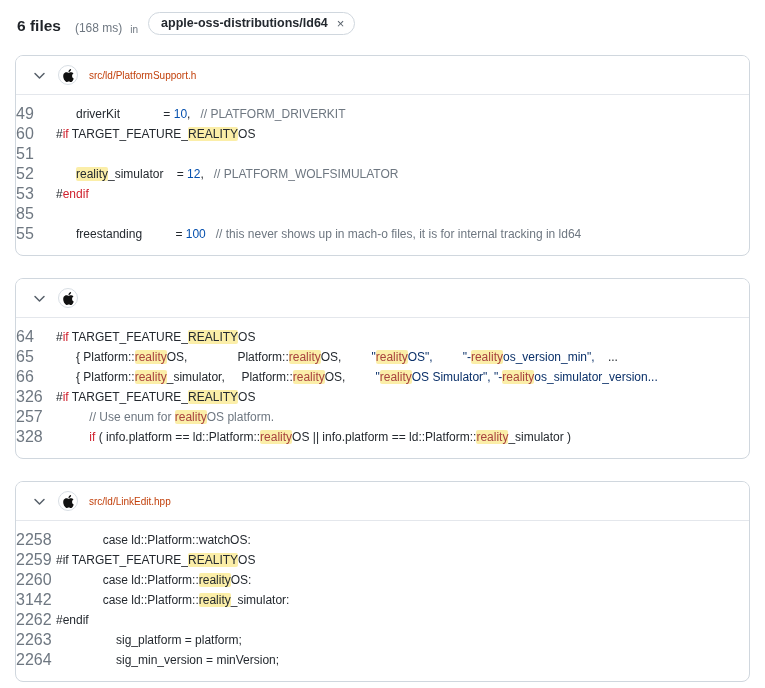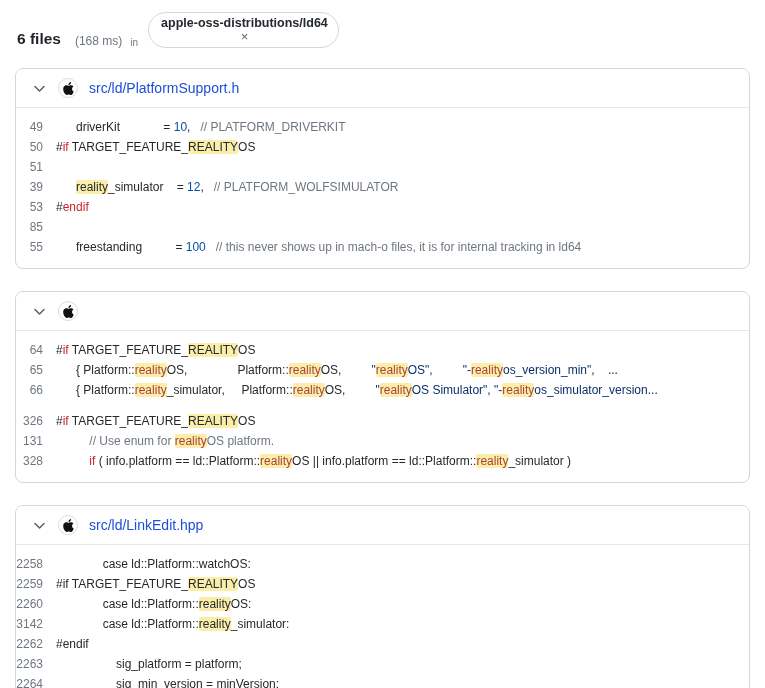--- a/index.html
+++ b/index.html
@@ -11,42 +11,42 @@
   html,body{margin:0;padding:0;background:#fff}
   body{
     width:765px;min-height:688px;padding:10px 15px 8px 15px;
     font-family:"Liberation Sans",sans-serif;color:#24292f;
   }
   .results-header{display:flex;align-items:flex-end;gap:6px;margin:2px 0 20px 2px}
   .count{font-weight:700;font-size:15.5px;color:#1f2328}
   .time{color:#6e7781;font-size:12px;margin-left:8px}
   .in-label{color:#6e7781;font-size:10px;margin-left:2px}
   .chip{
-    display:inline-flex;align-items:center;border:1px solid #d0d7de;
+    display:inline-flex;align-items:center;gap:9px;border:1px solid #d0d7de;
     border-radius:999px;padding:3px 10px 4px 12px;font-size:12.5px;font-weight:700;
-    color:#24292f;margin-left:4px;background:#fff;cursor:pointer;flex-direction:column;
+    color:#24292f;margin-left:4px;background:#fff;cursor:pointer;
   }
   .chip-x{color:#57606a;font-weight:400;font-size:13px;line-height:1;cursor:pointer}
   .card{border:1px solid var(--card_border);border-radius:8px;margin-bottom:22px;overflow:hidden;background:#fff}
   .card-head{
     display:flex;align-items:center;gap:11px;padding:9px 16px;
     background:#fff;border-bottom:1px solid #e4e7ec;
   }
   .chev{display:flex;align-items:center;cursor:pointer;flex:none}
   .avatar{
     width:20px;height:20px;border-radius:50%;border:1px solid #d8dee4;background:#fff;
     display:flex;align-items:center;justify-content:center;flex:none;
   }
-  .path{font-size:14px;color:#1d4ed8;text-decoration:none;cursor:pointer}
+  .path{font-size:10px;color:#c2410c;text-decoration:none;cursor:pointer}
   .card-body{padding:9px 0 11px}
-  .group + .group{margin-top:11px}
+  .group + .group{}
   .line{display:flex;line-height:20px;min-height:20px;font-size:12px;cursor:pointer}
   .ln{
-    width:40px;text-align:right;padding-right:13px;color:var(--line_number);
-    flex:none;font-size:12px;
+    width:40px;padding-right:13px;color:var(--line_number);
+    flex:none;font-size:16px;
   }
   .code{white-space:pre;color:var(--code_text)}
   .sg-p{color:var(--code_text)}
   .sg-k{color:var(--keyword)}
   .sg-n{color:var(--number)}
   .sg-s{color:var(--string)}
   .sg-c{color:var(--comment)}
   .sg-m{background:var(--highlight_bg);color:var(--code_text);border-radius:2px}
   .sg-mr{background:var(--highlight_bg);color:var(--match_red);border-radius:2px}
 </style>
@@ -78,28 +78,28 @@
       </span>
       <a class="path">src/ld/PlatformSupport.h</a>
     </div>
     <div class="card-body">
         <div class="group">
           <div class="line">
             <span class="ln">49</span>
             <span class="code"><span class="sg-p">      driverKit             = </span><span class="sg-n">10</span><span class="sg-p">,   </span><span class="sg-c">// PLATFORM_DRIVERKIT</span></span>
           </div>
           <div class="line">
-            <span class="ln">50</span>
+            <span class="ln">60</span>
             <span class="code"><span class="sg-p">#</span><span class="sg-k">if</span><span class="sg-p"> TARGET_FEATURE_</span><span class="sg-m">REALITY</span><span class="sg-p">OS</span></span>
           </div>
           <div class="line">
             <span class="ln">51</span>
           </div>
           <div class="line">
-            <span class="ln">39</span>
+            <span class="ln">52</span>
             <span class="code"><span class="sg-p">      </span><span class="sg-m">reality</span><span class="sg-p">_simulator    = </span><span class="sg-n">12</span><span class="sg-p">,   </span><span class="sg-c">// PLATFORM_WOLFSIMULATOR</span></span>
           </div>
           <div class="line">
             <span class="ln">53</span>
             <span class="code"><span class="sg-p">#</span><span class="sg-k">endif</span></span>
           </div>
           <div class="line">
             <span class="ln">85</span>
             <span class="code"> </span>
           </div>
@@ -138,21 +138,21 @@
             <span class="ln">66</span>
             <span class="code"><span class="sg-p">      { Platform::</span><span class="sg-mr">reality</span><span class="sg-p">_simulator,     Platform::</span><span class="sg-mr">reality</span><span class="sg-p">OS,         </span><span class="sg-s">"</span><span class="sg-mr">reality</span><span class="sg-s">OS Simulator", </span><span class="sg-s">"-</span><span class="sg-mr">reality</span><span class="sg-s">os_simulator_version...</span></span>
           </div>
         </div>
         <div class="group">
           <div class="line">
             <span class="ln">326</span>
             <span class="code"><span class="sg-p">#</span><span class="sg-k">if</span><span class="sg-p"> TARGET_FEATURE_</span><span class="sg-m">REALITY</span><span class="sg-p">OS</span></span>
           </div>
           <div class="line">
-            <span class="ln">131</span>
+            <span class="ln">257</span>
             <span class="code"><span class="sg-p">          </span><span class="sg-c">// Use enum for </span><span class="sg-mr">reality</span><span class="sg-c">OS platform.</span></span>
           </div>
           <div class="line">
             <span class="ln">328</span>
             <span class="code"><span class="sg-p">          </span><span class="sg-k">if</span><span class="sg-p"> ( info.platform == ld::Platform::</span><span class="sg-mr">reality</span><span class="sg-p">OS || info.platform == ld::Platform::</span><span class="sg-mr">reality</span><span class="sg-p">_simulator )</span></span>
           </div>
         </div>
       </div>
   </section>
 

